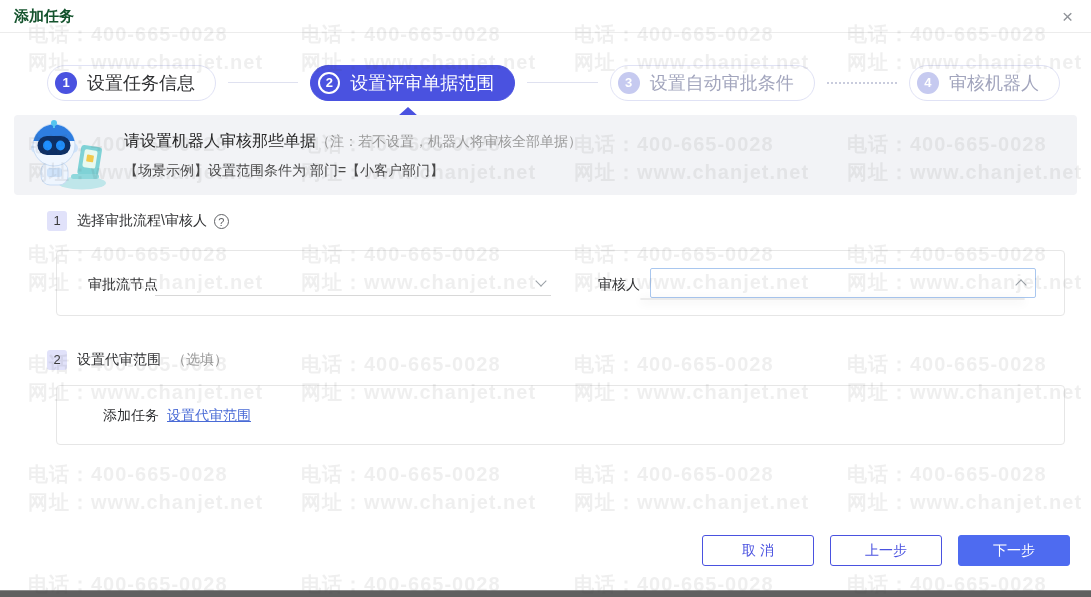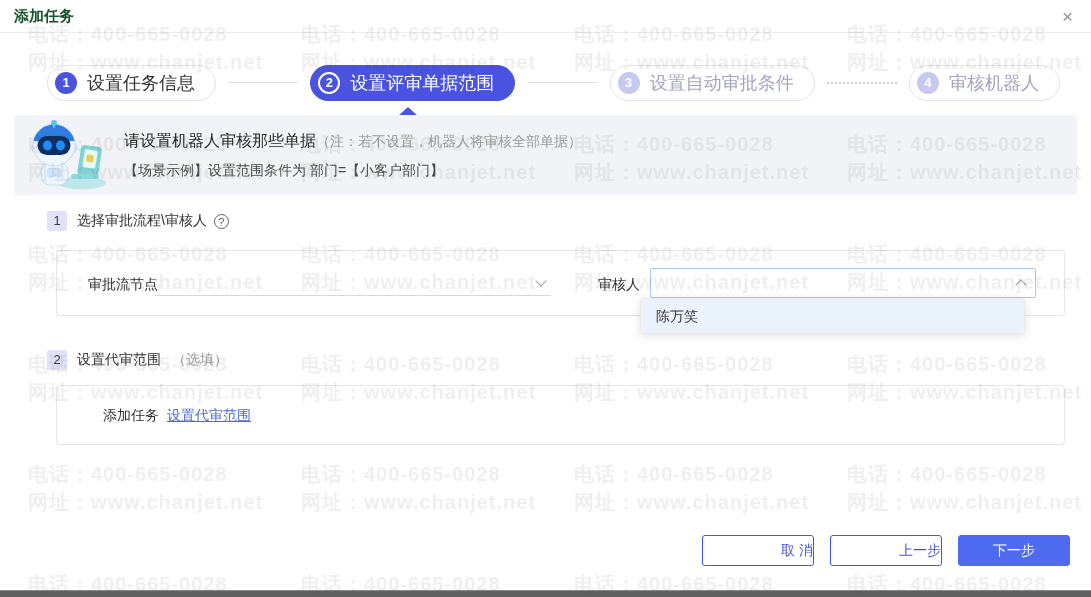--- a/index.html
+++ b/index.html
@@ -77,21 +77,21 @@
 
   
   .b2-label { position:absolute; left:46px; top:21px; font-size:14px; color:#303133; }
   .b2-link { position:absolute; left:110px; top:21px; font-size:14px; color:var(--link);
              text-decoration:underline; cursor:pointer; }
 
   
   .footer { position:absolute; left:702px; top:535px; display:flex; gap:16px; }
   .btn { width:112px; height:31px; border-radius:3px; font-size:14px; cursor:pointer;
          font-family:"Liberation Sans", sans-serif; }
-  .btn.outline { background:#fff; border:1px solid var(--primary); color:var(--primary);text-align:right; }
+  .btn.outline { background:#fff; border:1px solid var(--primary); color:var(--primary); }
   .btn.fill { background:var(--next); border:1px solid var(--next); color:#fff; }
 
   
   .bottom-bar { position:absolute; left:0; right:0; bottom:0; height:7px; background:#606060; border-top:1px solid #8b8b8b; }
 
   
   .watermark { position:absolute; inset:0; z-index:40; pointer-events:none; }
   .wm-tile { position:absolute; font-weight:bold; font-size:20px; line-height:28px;
              color:rgba(70,70,70,0.085); letter-spacing:1px; white-space:nowrap; }
 </style>
@@ -168,21 +168,20 @@
     <div class="uline">
       <span class="chev down"></span>
     </div>
     <span class="flab rev">审核人</span>
     <div class="rev-input">
       <span class="chev up"></span>
     </div>
   </div>
 
   <div class="dropdown">
-    <div class="option hl">陈万笑</div>
   </div>
 
   <div class="sec-head s2">
     <span class="badge">2</span>
     <span class="sec-title">设置代审范围</span>
     <span class="opt-note">（选填）</span>
   </div>
 
   <div class="box box2">
     <span class="b2-label">添加任务</span>

